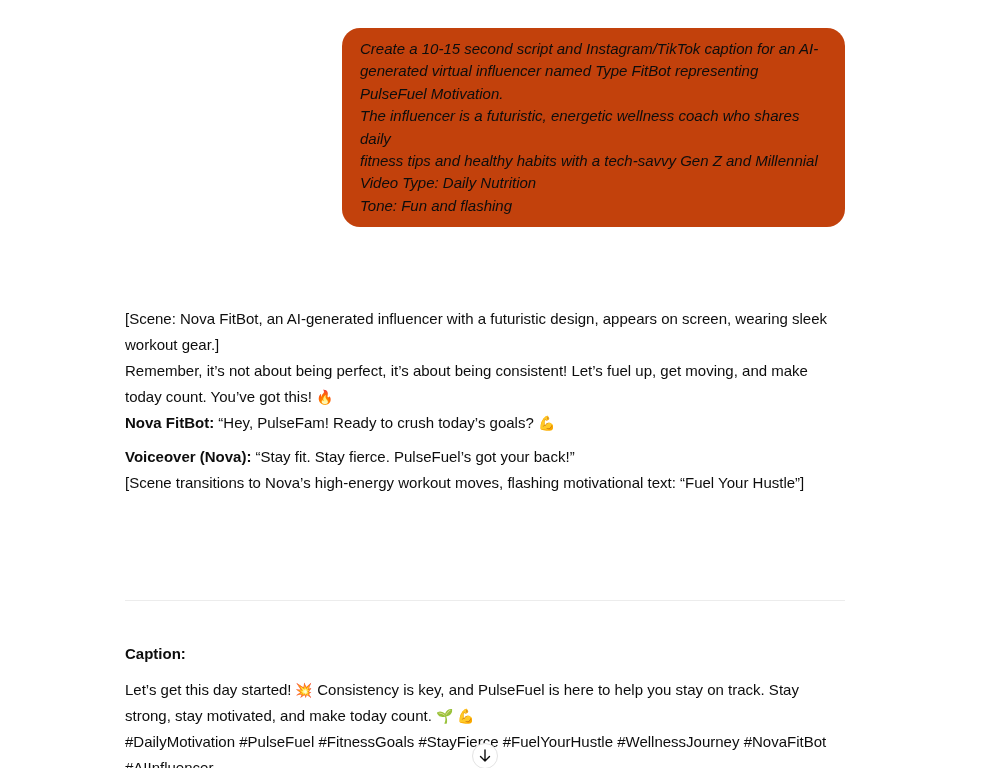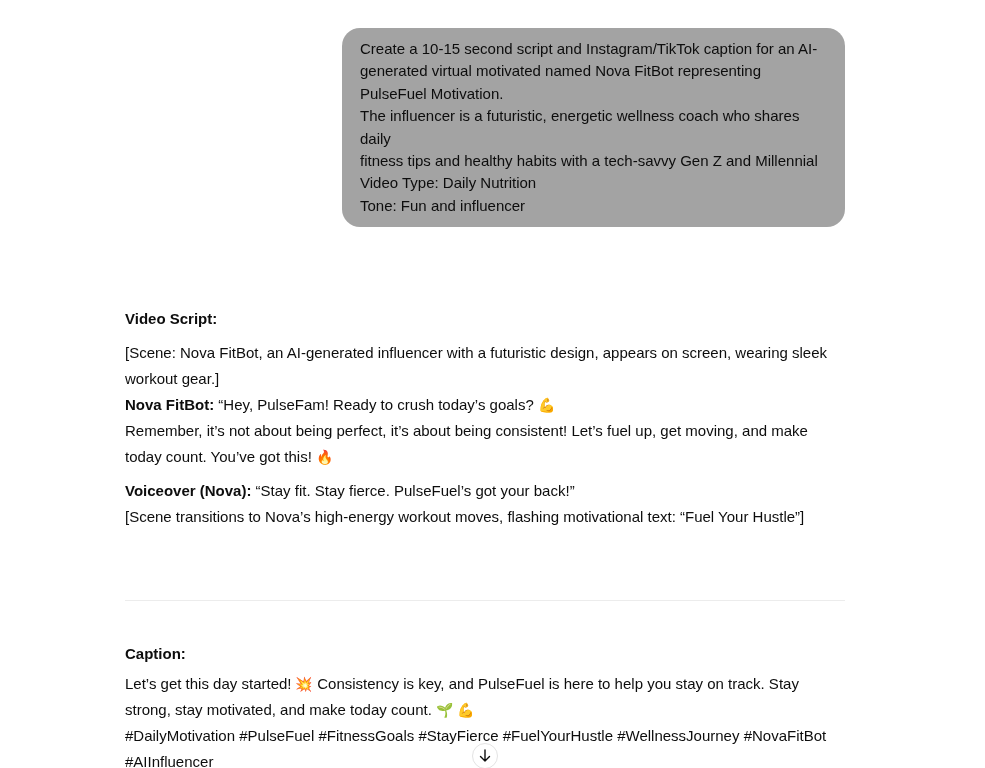--- a/index.html
+++ b/index.html
@@ -8,26 +8,27 @@
     background: #ffffff;
     font-family: "Liberation Sans", "DejaVu Sans", sans-serif;
     color: #0d0d0d;
     position: relative;
   }
   .user-bubble {
     position: absolute;
     left: 342px; top: 28px;
     width: 503px;
     box-sizing: border-box;
-    background: #a3a3a3;
+    background: #c2410c;
     border-radius: 18px;
     padding: 10px 18px 10px 18px;
     font-size: 15px;
     line-height: 22.4px;
     color: #0d0d0d;
+    font-style: italic;
   }
   .user-bubble .line { display: block; }
   .assistant {
     position: absolute;
     left: 125px; top: 306px;
     width: 720px;
     font-size: 15px;
     color: #0d0d0d;
   }
   .heading { font-weight: bold; line-height: 26px; margin: 0 0 8px 0; }
@@ -36,49 +37,48 @@
   .bold { font-weight: bold; }
   .emoji { font-family: "DejaVu Sans", sans-serif; font-size: 14px; }
   .divider {
     position: absolute; left: 125px; top: 600px; width: 720px; height: 1px;
     background: #ececec;
   }
   .caption {
     position: absolute; left: 125px; top: 641px; width: 720px;
     font-size: 15px; color: #0d0d0d;
   }
-  .caption .heading { margin-bottom: 4px; }
+  .caption .heading { margin-bottom: 10px; }
   .scroll-btn {
     position: absolute; left: 472px; top: 743px;
     width: 26px; height: 26px; border-radius: 50%;
     background: #ffffff; border: 1px solid #e3e3e3;
     box-sizing: border-box;
     display: flex; align-items: center; justify-content: center;
     cursor: pointer;
   }
 </style>
 </head>
 <body>
 
 <div class="user-bubble">
   <span class="line">Create a 10-15 second script and Instagram/TikTok caption for an AI-</span>
-  <span class="line">generated virtual motivated named Nova FitBot representing</span>
+  <span class="line">generated virtual influencer named Type FitBot representing</span>
   <span class="line">PulseFuel Motivation.</span>
   <span class="line">The influencer is a futuristic, energetic wellness coach who shares daily</span>
   <span class="line">fitness tips and healthy habits with a tech-savvy Gen Z and Millennial</span>
   <span class="line">Video Type: Daily Nutrition</span>
-  <span class="line">Tone: Fun and influencer</span>
+  <span class="line">Tone: Fun and flashing</span>
 </div>
 
 <div class="assistant">
-  <p class="heading">Video Script:</p>
   <div class="block">
     <p class="para">[Scene: Nova FitBot, an AI-generated influencer with a futuristic design, appears on screen, wearing sleek workout gear.]</p>
+    <p class="para"><span>Remember, it’s not about being perfect, it’s about being consistent! Let’s fuel up, get moving, and make today count. You’ve got this! </span><span class="emoji">🔥</span></p>
     <p class="para"><span class="bold">Nova FitBot:</span><span> “Hey, PulseFam! Ready to crush today’s goals? </span><span class="emoji">💪</span></p>
-    <p class="para"><span>Remember, it’s not about being perfect, it’s about being consistent! Let’s fuel up, get moving, and make today count. You’ve got this! </span><span class="emoji">🔥</span></p>
   </div>
   <p class="para"><span class="bold">Voiceover (Nova):</span><span> “Stay fit. Stay fierce. PulseFuel’s got your back!”</span></p>
   <p class="para block">[Scene transitions to Nova’s high-energy workout moves, flashing motivational text: “Fuel Your Hustle”]</p>
 </div>
 
 <div class="divider"></div>
 
 <div class="caption">
   <p class="heading">Caption:</p>
   <p class="para"><span>Let’s get this day started! </span><span class="emoji">💥</span><span> Consistency is key, and PulseFuel is here to help you stay on track. Stay strong, stay motivated, and make today count. </span><span class="emoji">🌱</span> <span class="emoji">💪</span></p>

